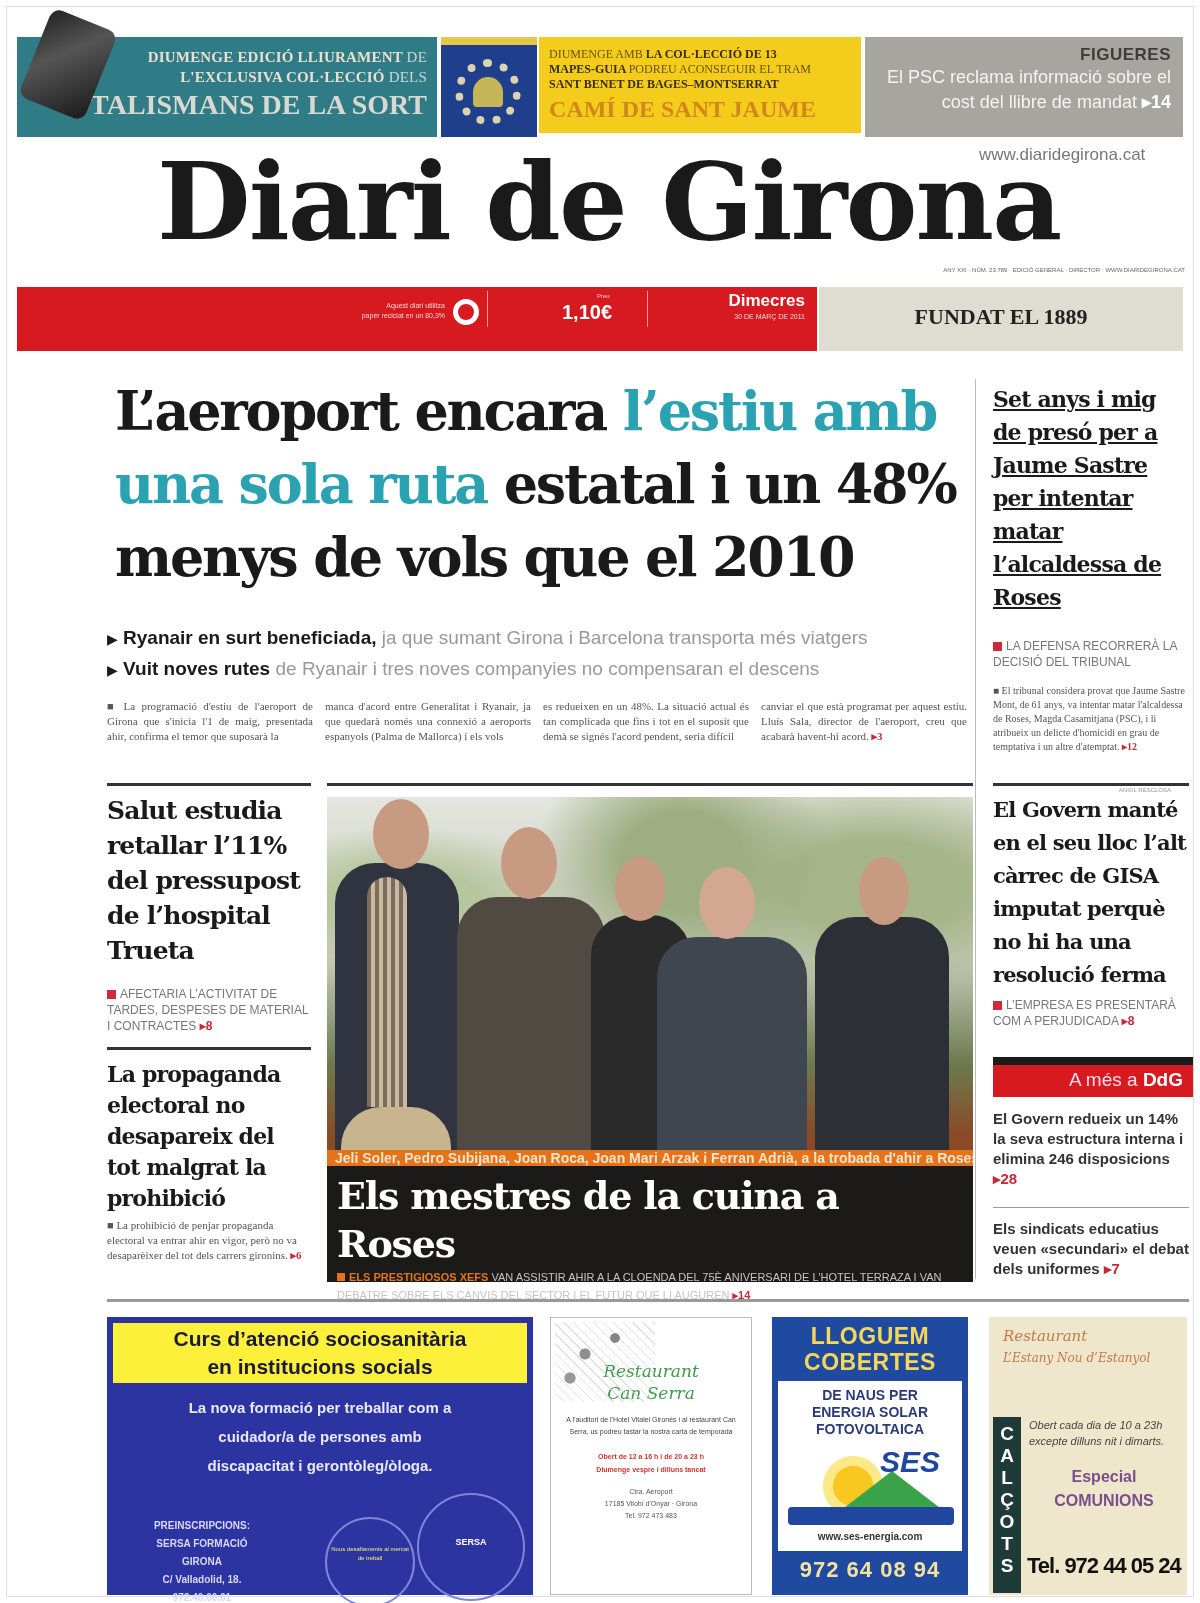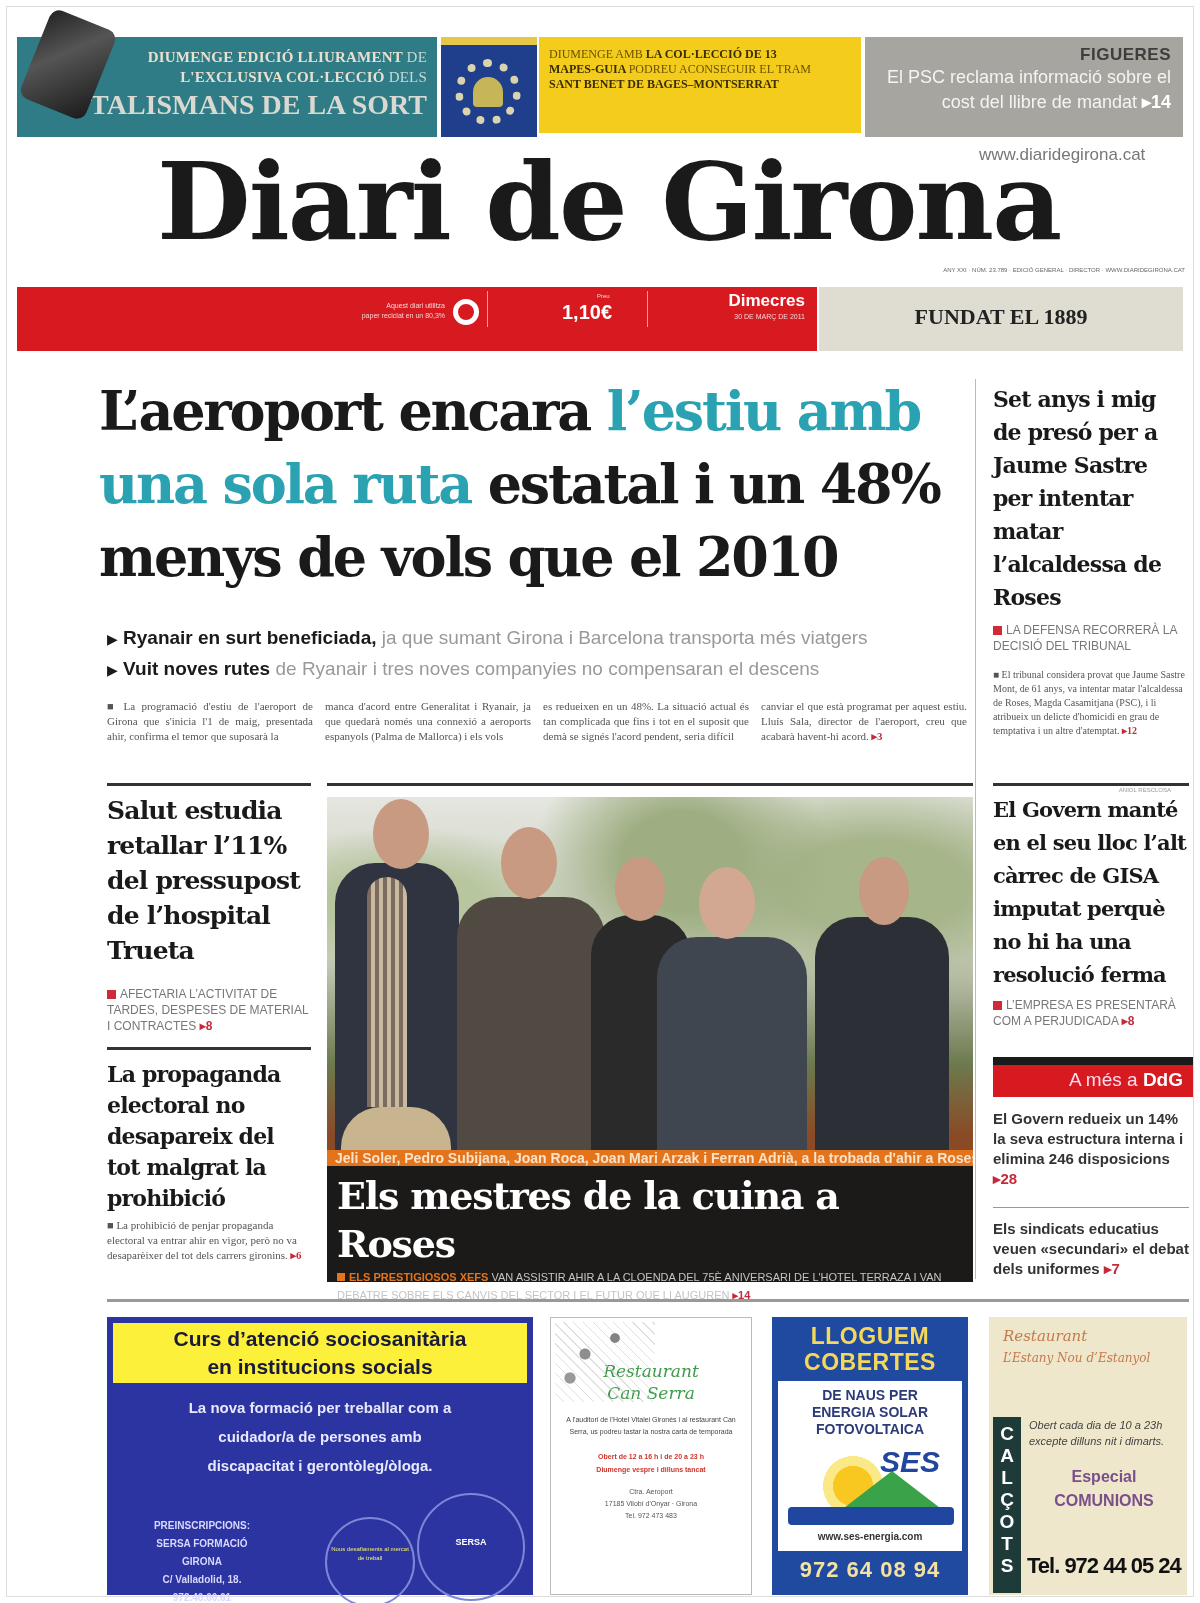--- a/index.html
+++ b/index.html
@@ -36,21 +36,21 @@
   .redbar .recycle-icon { position:absolute; right: 338px; top: 12px; width: 26px; height: 26px; border-radius: 50%; border: 5px solid #fff; }
   .redbar .div1 { position:absolute; left: 470px; top: 4px; width: 1px; height: 36px; background: #f39da0; }
   .redbar .div2 { position:absolute; left: 630px; top: 4px; width: 1px; height: 36px; background: #f39da0; }
   .redbar .price-label { position:absolute; left: 580px; top: 6px; font-size: 6px; color: #f6d4d4; }
   .redbar .price { position:absolute; left: 545px; top: 14px; font-size: 20px; font-weight: bold; }
   .redbar .day { position:absolute; right: 12px; top: 4px; font-size: 17px; font-weight: bold; }
   .redbar .date { position:absolute; right: 12px; top: 26px; font-size: 7px; color: #f6d4d4; }
   .founded { left: 812px; top: 280px; width: 364px; height: 64px; background: #dfdcd2; text-align: center; line-height: 60px; font-family: "Liberation Serif", serif; font-weight: bold; font-size: 22px; color: #222; }
 
   
-  .lead-headline { left: 92px; top: 368px; width: 860px; font-family: "DejaVu Serif", serif; font-weight: bold; font-size: 54px; line-height: 73px; letter-spacing: -2.2px; color: #1a1a1a; }
+  .lead-headline { left: 108px; top: 368px; width: 860px; font-family: "DejaVu Serif", serif; font-weight: bold; font-size: 54px; line-height: 73px; letter-spacing: -2.2px; color: #1a1a1a; }
   .lead-headline .hl { color: #2aa2b2; }
   .sub-bullets { left: 100px; top: 616px; width: 860px; font-size: 19px; line-height: 30px; color: #999; white-space: nowrap; }
   .sub-bullets b { color: #1a1a1a; }
   .sub-bullets .arrow { color: #1a1a1a; font-size: 14px; }
   .body-cols { left: 100px; top: 692px; width: 860px; display: flex; gap: 12px; }
   .body-col { flex: 1; font-family: "Liberation Serif", serif; font-size: 11px; line-height: 15px; color: #555; text-align: justify; }
   .rule { position: absolute; height: 3px; background: #333; }
   .rule.thin { height: 1px; background: #999; }
   .vrule { position: absolute; width: 1px; background: #bbb; }
 
@@ -128,20 +128,21 @@
   <div class="abs talisman-img"></div>
 
   <div class="abs promo-camino-badge">
     <div class="ring"></div>
       <div class="shell"></div>
   </div>
   <div class="abs promo-camino">
     <div class="small"><span class="lite">DIUMENGE AMB</span> <span>LA COL·LECCIÓ DE 13</span></div>
     <div class="small"><span>MAPES-GUIA</span> <span class="lite">PODREU ACONSEGUIR EL TRAM</span></div>
     <div class="small">SANT BENET DE BAGES–MONTSERRAT</div>
+    <div class="big">CAMÍ DE SANT JAUME</div>
   </div>
 
   <div class="abs promo-figueres">
     <div class="kicker">FIGUERES</div>
     <div class="text"><span>El PSC reclama informació sobre el cost del llibre de mandat</span> <span class="ref">▸14</span></div>
   </div>
 
   <div class="abs site-url">www.diaridegirona.cat</div>
   <div class="abs masthead">Diari de Girona</div>
   <div class="abs imprint">ANY XXI · NÚM. 23.789 · EDICIÓ GENERAL · DIRECTOR · WWW.DIARIDEGIRONA.CAT</div>
@@ -202,22 +203,22 @@
     <div class="person" style="left:488px; top:120px; width:134px; height:250px; background:#2d2f36;"></div>
     <div class="head" style="left:532px; top:60px; width:50px; height:68px;"></div>
   </div>
   <div class="abs photo-caption-bar">Jeli Soler, Pedro Subijana, Joan Roca, Joan Mari Arzak i Ferran Adrià, a la trobada d'ahir a Roses.</div>
   <div class="abs photo-headline-box">
     <div class="photo-headline">Els mestres de la cuina a Roses</div>
     <div class="photo-sub"><span class="sq"></span><span class="k">ELS PRESTIGIOSOS XEFS</span><span> VAN ASSISTIR AHIR A LA CLOENDA DEL 75è ANIVERSARI DE L'HOTEL TERRAZA I VAN DEBATRE SOBRE ELS CANVIS DEL SECTOR I EL FUTUR QUE LI AUGUREN</span> <span class="ref">▸14</span></div>
   </div>
 
   <div class="abs" style="left:986px; top:376px; width:196px;">
-    <div class="side-head" style="font-size:22px; line-height:33px;">Set anys i mig de presó per a Jaume Sastre per intentar matar l’alcaldessa de Roses</div>
-    <div class="kicker-tag" style="margin-top:8px;"><span class="sq"></span><span>LA DEFENSA RECORRERÀ LA DECISIÓ DEL TRIBUNAL</span></div>
+    <div class="side-head" style="font-size:22px; line-height:33px;text-decoration:underline;">Set anys i mig de presó per a Jaume Sastre per intentar matar l’alcaldessa de Roses</div>
+    <div class="kicker-tag" style="margin-top:24px;"><span class="sq"></span><span>LA DEFENSA RECORRERÀ LA DECISIÓ DEL TRIBUNAL</span></div>
     <div class="small-body" style="margin-top:14px; font-size:10px; line-height:14px;"><span>■ El tribunal considera provat que Jaume Sastre Mont, de 61 anys, va intentar matar l'alcaldessa de Roses, Magda Casamitjana (PSC), i li atribueix un delicte d'homicidi en grau de temptativa i un altre d'atemptat.</span> <span class="ref">▸12</span></div>
   </div>
   <div class="rule" style="left:986px; top:776px; width:196px;"></div>
   <div class="abs" style="left:986px; top:786px; width:196px;">
     <div class="side-head" style="font-size:21px; line-height:33px;">El Govern manté en el seu lloc l’alt càrrec de GISA imputat perquè no hi ha una resolució ferma</div>
     <div class="kicker-tag" style="margin-top:6px;"><span class="sq"></span><span>L’EMPRESA ES PRESENTARÀ COM A PERJUDICADA</span> <span class="ref">▸8</span></div>
   </div>
   <div class="abs ddg-bar"><span>A més a </span><b>DdG</b></div>
   <div class="abs" style="left:986px; top:1102px; width:196px;">
     <div class="right-small"><span>El Govern redueix un 14% la seva estructura interna i elimina 246 disposicions</span> <span class="ref">▸28</span></div>

